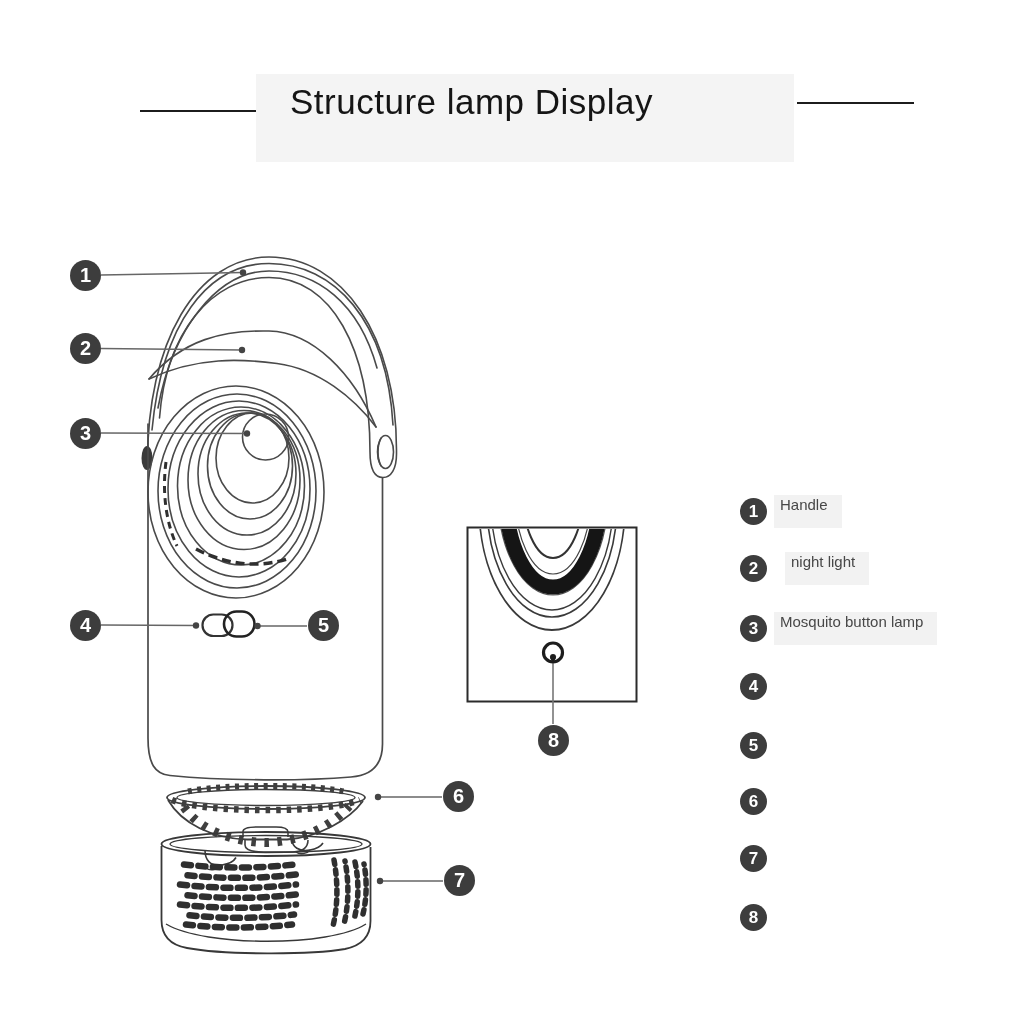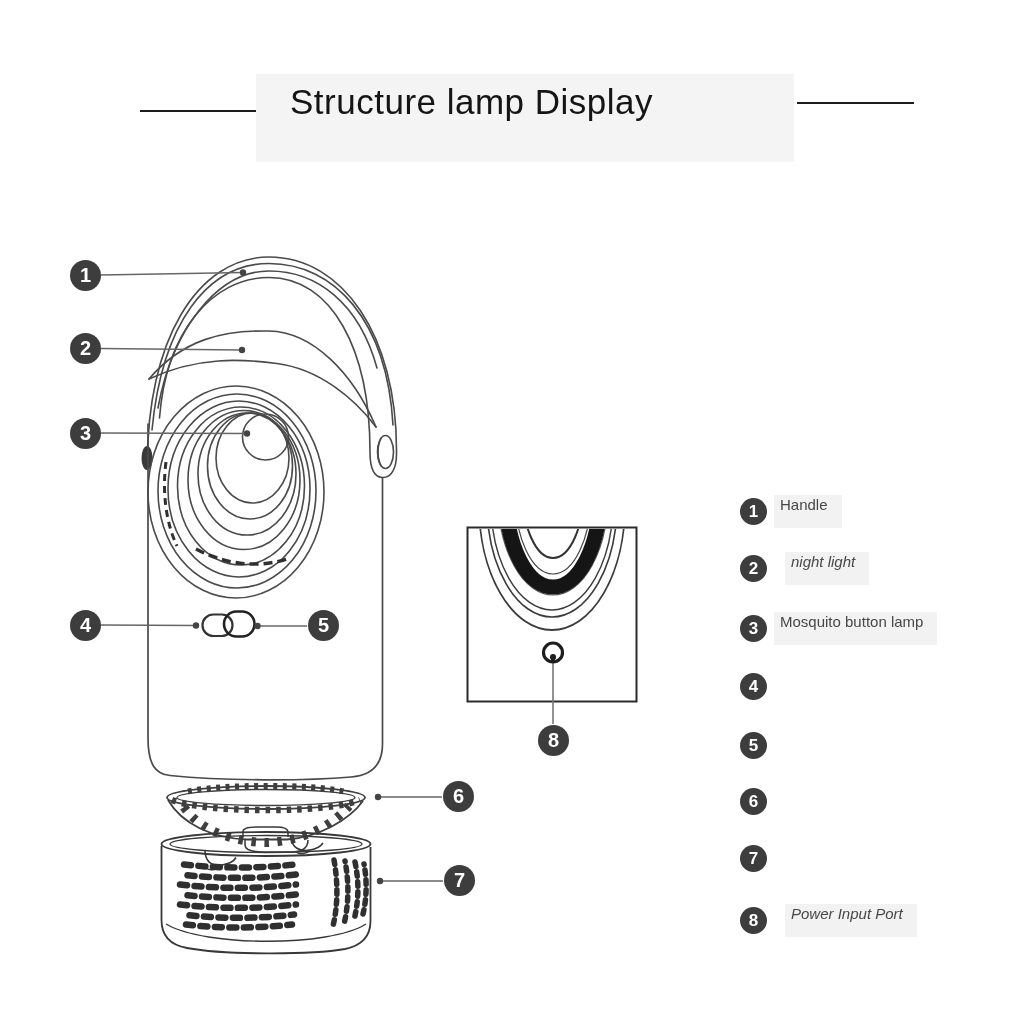--- a/index.html
+++ b/index.html
@@ -15,21 +15,21 @@
   .art{position:absolute;left:0;top:0;}
   
   .badge{position:absolute;width:31px;height:31px;border-radius:50%;background:#3d3d3d;color:#fff;
          font-size:20px;font-weight:bold;line-height:31px;text-align:center;}
   
   .legend-row{position:absolute;left:740px;display:flex;align-items:center;}
   .legend-badge{flex:none;width:27px;height:27px;border-radius:50%;background:#3d3d3d;color:#fff;
          font-size:17px;font-weight:bold;line-height:27px;text-align:center;}
   .legend-label{margin-left:7px;font-size:15px;color:#474747;background:#f2f2f2;
          padding:2px 14px 15px 6px;line-height:1.06;white-space:nowrap;}
-  .legend-row.indent .legend-label{margin-left:18px;font-style:italic;}
+  .legend-row.indent .legend-label{margin-left:18px;}
   .legend-row.wrap .legend-label{white-space:normal;display:inline-block;max-width:198px;}
 </style>
 </head>
 <body>
 
 <div class="stage">
 
   <div class="rule left"></div>
   <div class="title-box">
     <h1>Structure lamp Display</h1>
@@ -183,17 +183,16 @@
       <span class="legend-badge">5</span>
     </div>
     <div class="legend-row indent" style="top:788px;">
       <span class="legend-badge">6</span>
     </div>
     <div class="legend-row" style="top:845px;">
       <span class="legend-badge">7</span>
     </div>
     <div class="legend-row indent" style="top:904px;">
       <span class="legend-badge">8</span>
-      <span class="legend-label">Power Input Port</span>
     </div>
   </div>
 
 </div>
 
 </body></html>

